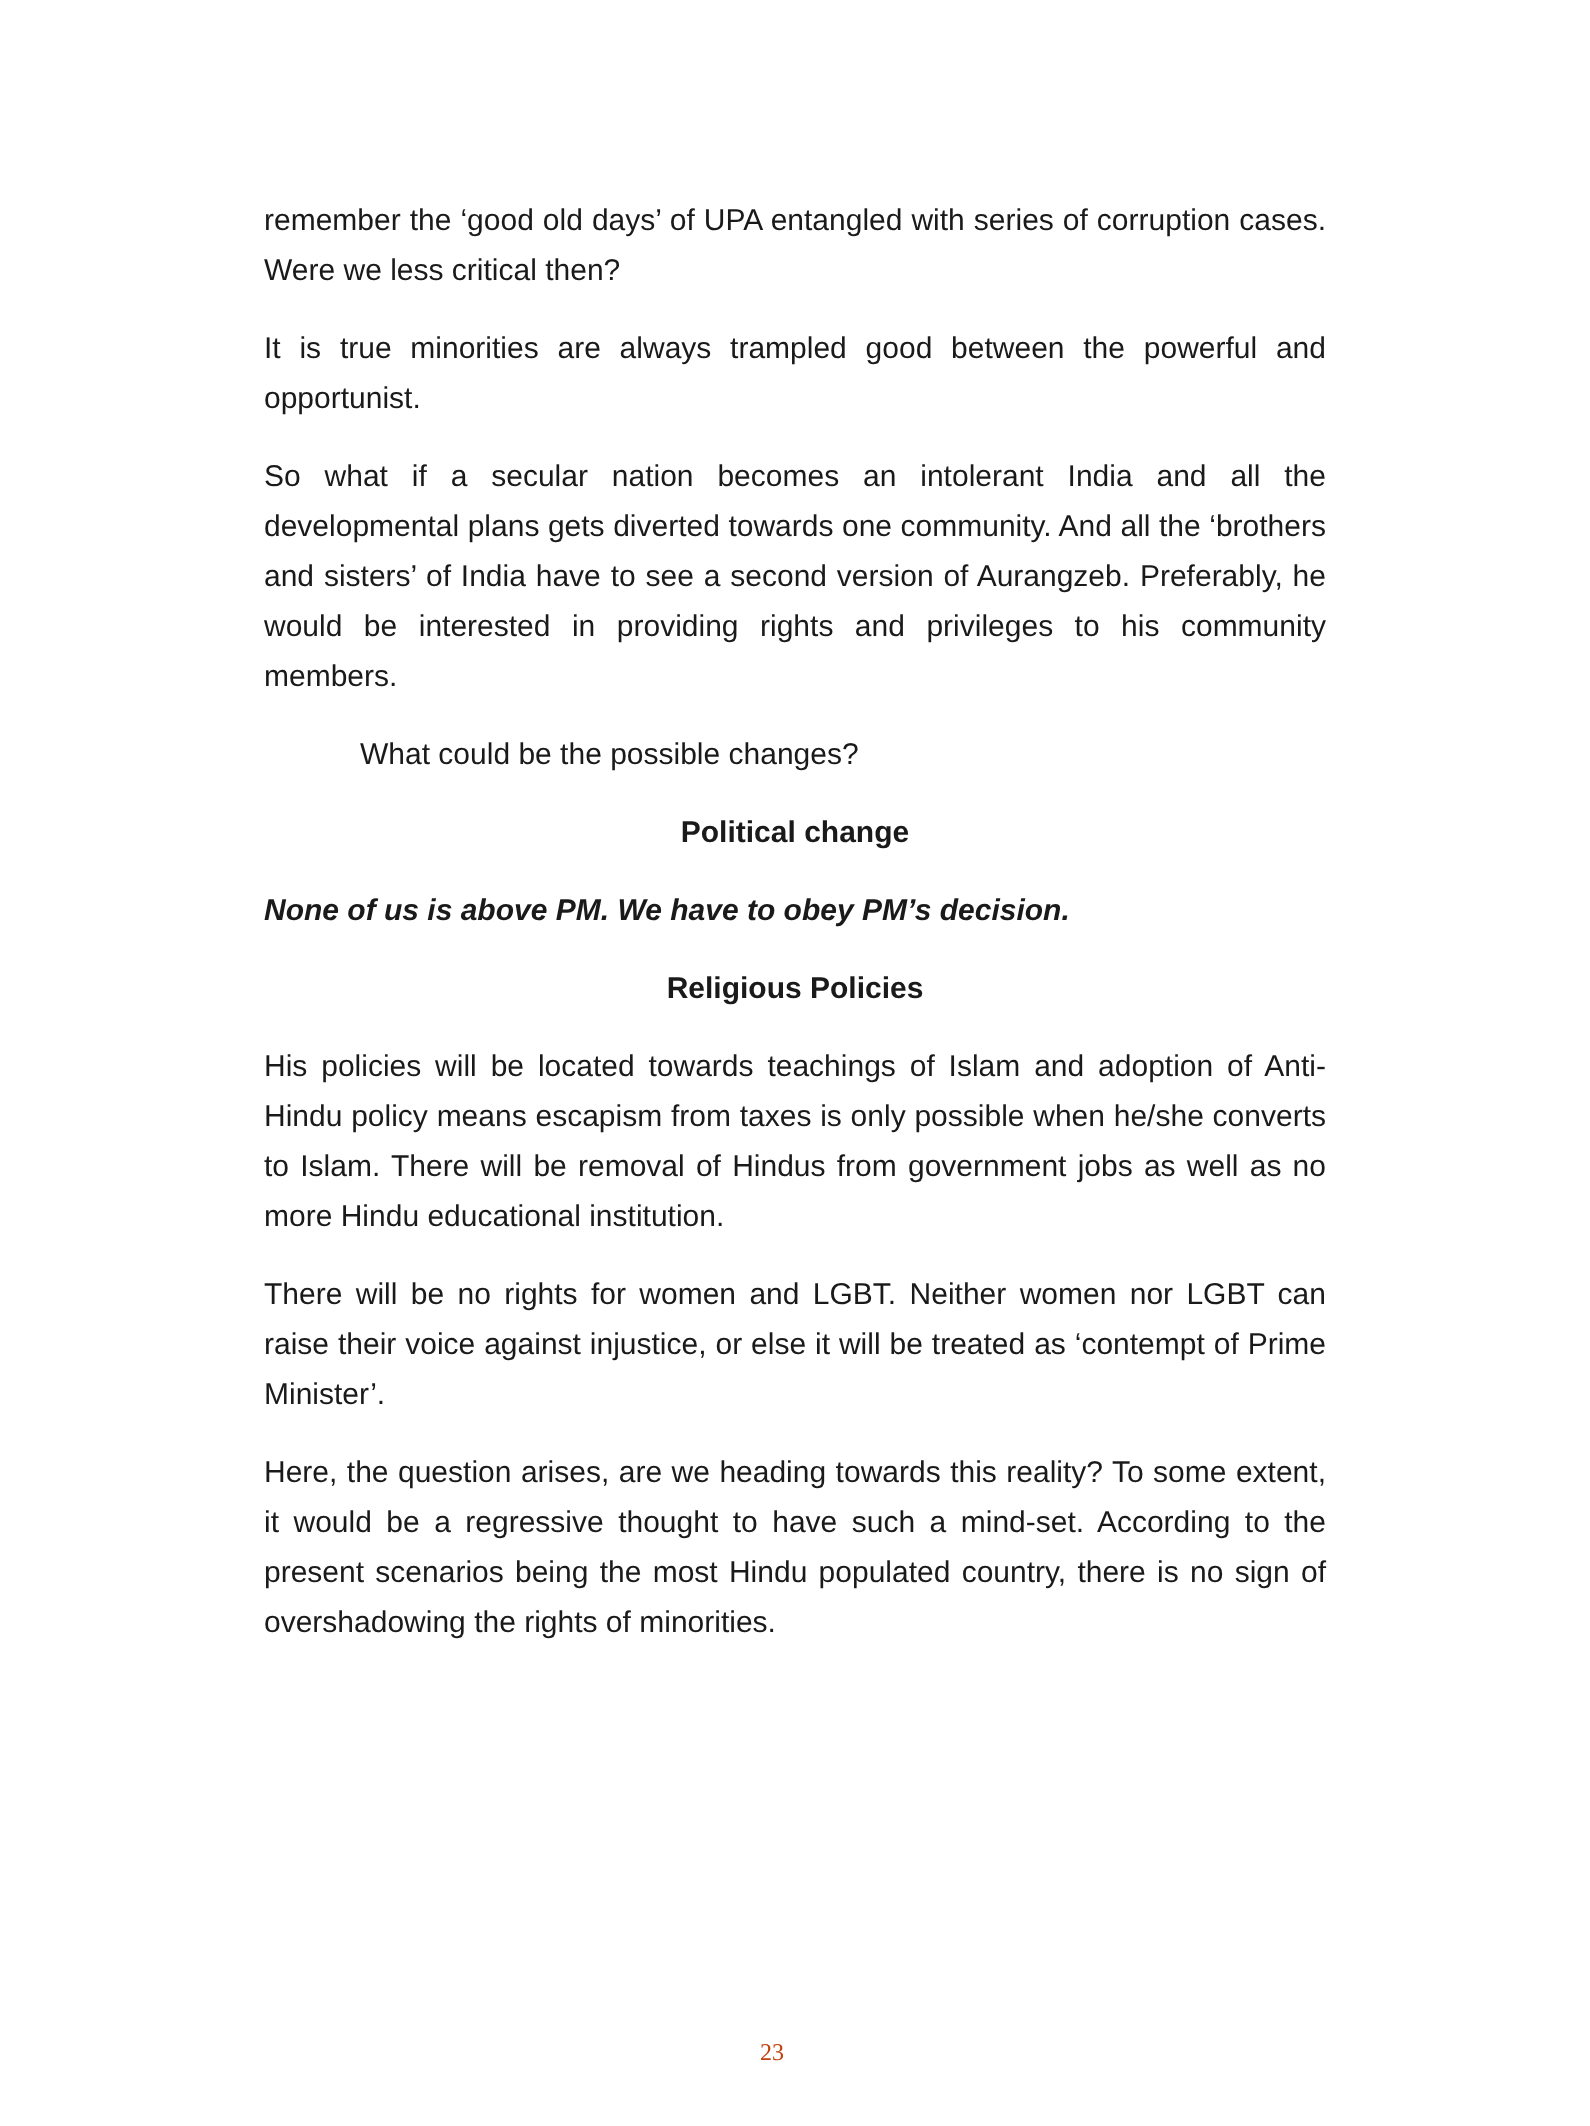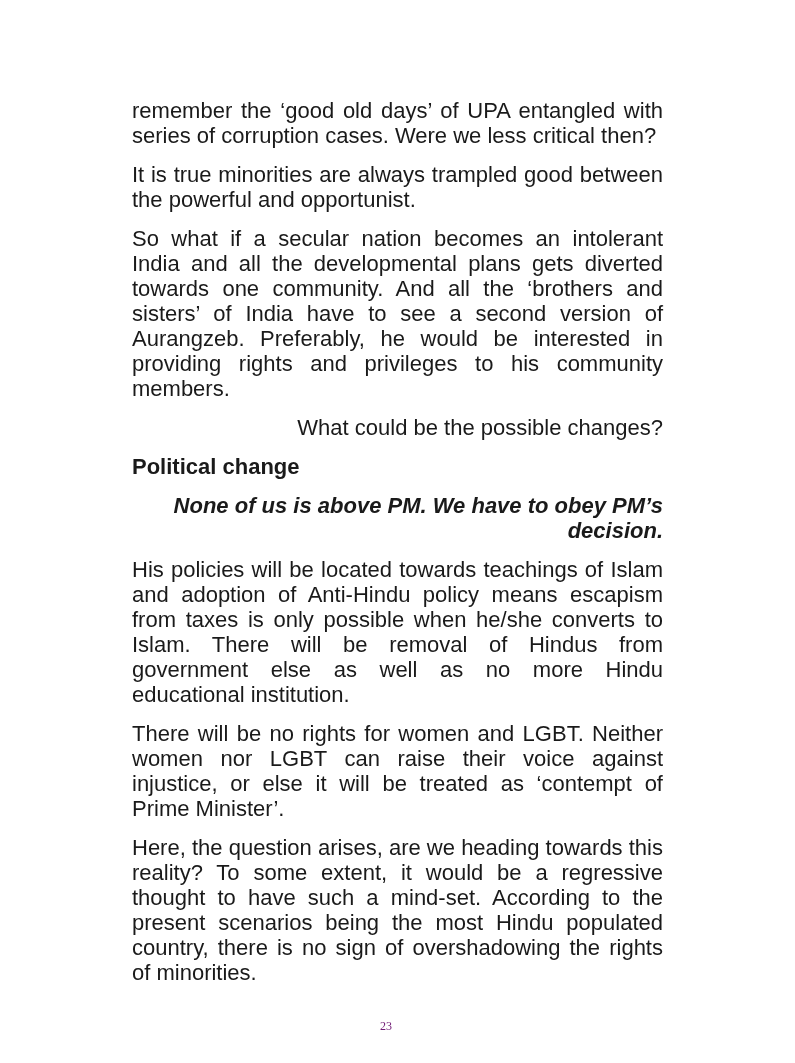--- a/index.html
+++ b/index.html
@@ -12,59 +12,61 @@
       height: 1063px;
       position: relative;
       overflow: hidden;
     }
     .page {
       position: absolute;
       left: 132px;
       top: 98px;
       width: 531px;
       font-family: "Liberation Sans", sans-serif;
-      font-size: 22px;
+      font-size: 15px;
       line-height: 25px;
       color: #1a1a1a;
     }
     .page p {
       margin: 0 0 14px 0;
       text-align: justify;
     }
     .page p.left {
-      text-align: right;
+      text-align: left;
+      margin-left: 48px;
     }
     .page p.heading {
       font-weight: bold;
-      text-align: left;
+      text-align: center;
     }
     .page p.emph {
       font-weight: bold;
       font-style: italic;
-      text-align: right;
+      text-align: left;
     }
     .page-number {
       position: absolute;
       left: 0;
       width: 772px;
       top: 1019px;
       text-align: center;
       font-family: "Liberation Serif", serif;
       font-size: 12px;
-      color: #701a75;
+      color: #c2410c;
     }
   </style>
 </head>
 <body>
 
 <div class="page">
   <p>remember the ‘good old days’ of UPA entangled with series of corruption cases. Were we less critical then?</p>
   <p>It is true minorities are always trampled good between the powerful and opportunist.</p>
   <p>So what if a secular nation becomes an intolerant India and all the developmental plans gets diverted towards one community. And all the ‘brothers and sisters’ of India have to see a second version of Aurangzeb. Preferably, he would be interested in providing rights and privileges to his community members.</p>
   <p class="left">What could be the possible changes?</p>
   <p class="heading">Political change</p>
   <p class="emph">None of us is above PM. We have to obey PM’s decision.</p>
-  <p>His policies will be located towards teachings of Islam and adoption of Anti-Hindu policy means escapism from taxes is only possible when he/she converts to Islam. There will be removal of Hindus from government else as well as no more Hindu educational institution.</p>
+  <p class="heading">Religious Policies</p>
+  <p>His policies will be located towards teachings of Islam and adoption of Anti-Hindu policy means escapism from taxes is only possible when he/she converts to Islam. There will be removal of Hindus from government jobs as well as no more Hindu educational institution.</p>
   <p>There will be no rights for women and LGBT. Neither women nor LGBT can raise their voice against injustice, or else it will be treated as ‘contempt of Prime Minister’.</p>
   <p>Here, the question arises, are we heading towards this reality? To some extent, it would be a regressive thought to have such a mind-set. According to the present scenarios being the most Hindu populated country, there is no sign of overshadowing the rights of minorities.</p>
 </div>
 
 <div class="page-number">23</div>
 
 </body></html>

